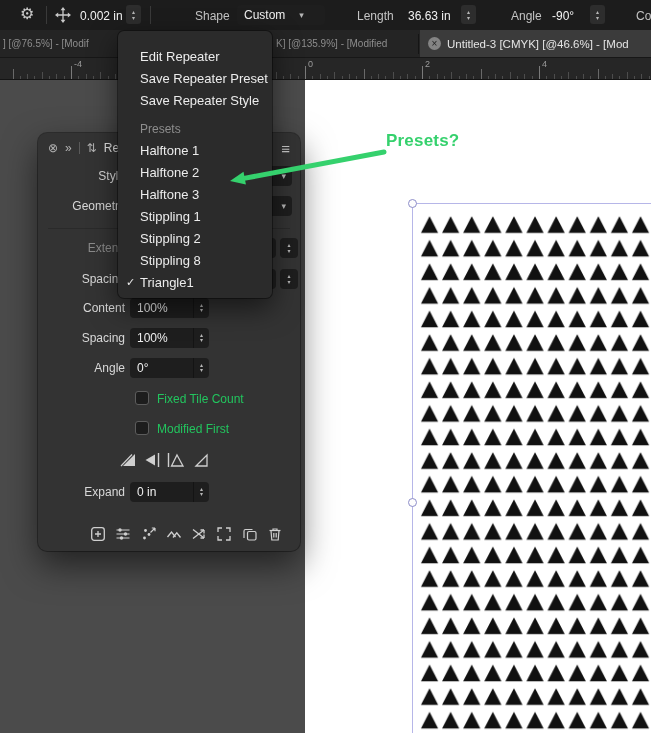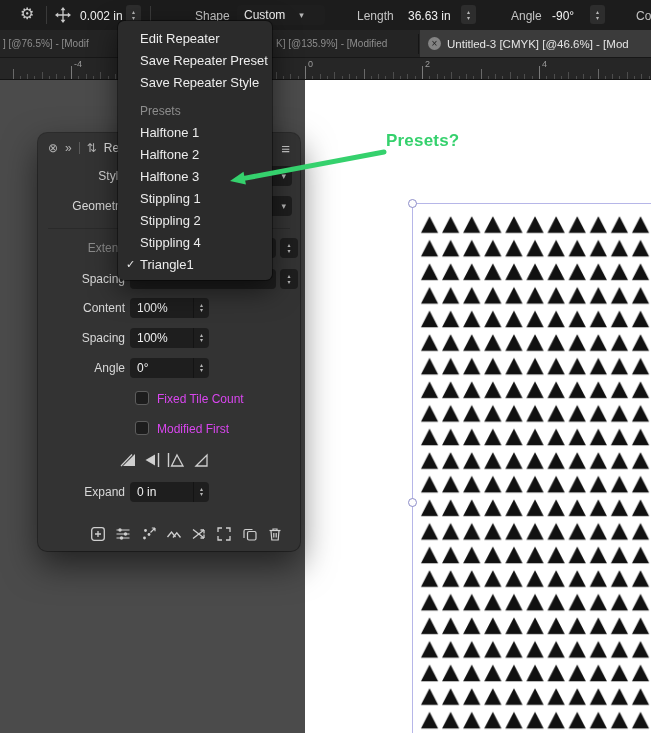--- a/index.html
+++ b/index.html
@@ -75,30 +75,30 @@
   .field .val{flex:1;display:flex;align-items:center;padding:0 7px;font-size:12px;color:#f0f0f0;
               white-space:nowrap}
   .field .seg{width:16px;border-left:1px solid #141414;display:flex;flex-direction:column;
               align-items:center;justify-content:center;line-height:5.5px;font-size:6px;
               color:#b5b5b5;cursor:pointer}
   .pstepper{position:absolute;width:18px;height:20px;background:#1e1e1e;border-radius:4px;
             display:flex;flex-direction:column;align-items:center;justify-content:center;
             line-height:6px;font-size:6px;color:#b5b5b5;cursor:pointer}
   .checkbox{position:absolute;width:14px;height:14px;background:#1d1d1d;border:1px solid #5c5c5c;
             border-radius:3px;cursor:pointer}
-  .cb-label{position:absolute;font-size:12px;color:#d946ef;white-space:nowrap}
+  .cb-label{position:absolute;font-size:12px;color:#22c55e;white-space:nowrap}
   .flip-ic{position:absolute;width:20px;height:18px;color:#cfcfcf;cursor:pointer}
   .p-divider{position:absolute;left:10px;right:10px;height:1px;background:#2a2a2a}
   .pt-icons{position:absolute;left:52px;right:17px;top:392px;height:18px;display:flex;
             justify-content:space-between;align-items:center;color:#cfcfcf}
   .pt-icons span{cursor:pointer;display:inline-flex}
 
   
-  .menu{position:absolute;left:118px;top:21px;width:154px;background:#2b2b2b;border-radius:6px;
-        z-index:50;padding:6px 0 5px;
+  .menu{position:absolute;left:118px;top:31px;width:154px;background:#2b2b2b;border-radius:6px;
+        z-index:50;padding:14px 0 5px;
         box-shadow:0 10px 28px rgba(0,0,0,.55),0 0 0 1px rgba(0,0,0,.4)}
   .menu-item{height:22px;display:flex;align-items:center;font-size:13px;color:#ececec;
              padding:0 10px 0 8px;cursor:pointer;white-space:nowrap}
   .menu-item .chk{width:14px;font-size:11px;color:#ececec;flex:0 0 auto}
   .menu-sec{height:20px;margin-top:8px;display:flex;align-items:center;padding-left:22px;
             font-size:12px;color:#8d8d8d}
 </style>
 </head>
 <body>
 
@@ -463,21 +463,21 @@
       <div class="menu-item">
         <span class="chk"></span>
         <span>Stippling 1</span>
       </div>
       <div class="menu-item">
         <span class="chk"></span>
         <span>Stippling 2</span>
       </div>
       <div class="menu-item">
         <span class="chk"></span>
-        <span>Stippling 4</span>
+        <span>Stippling 8</span>
       </div>
       <div class="menu-item">
         <span class="chk">✓</span>
         <span>Triangle1</span>
       </div>
     </div>
 
   <div class="annotation">Presets?</div>
   <svg class="arrow-svg" width="175" height="55" viewBox="0 0 175 55">
     <path d="M164 12 L24 38.4" stroke="#35d16d" stroke-width="5" stroke-linecap="round" fill="none"></path>

